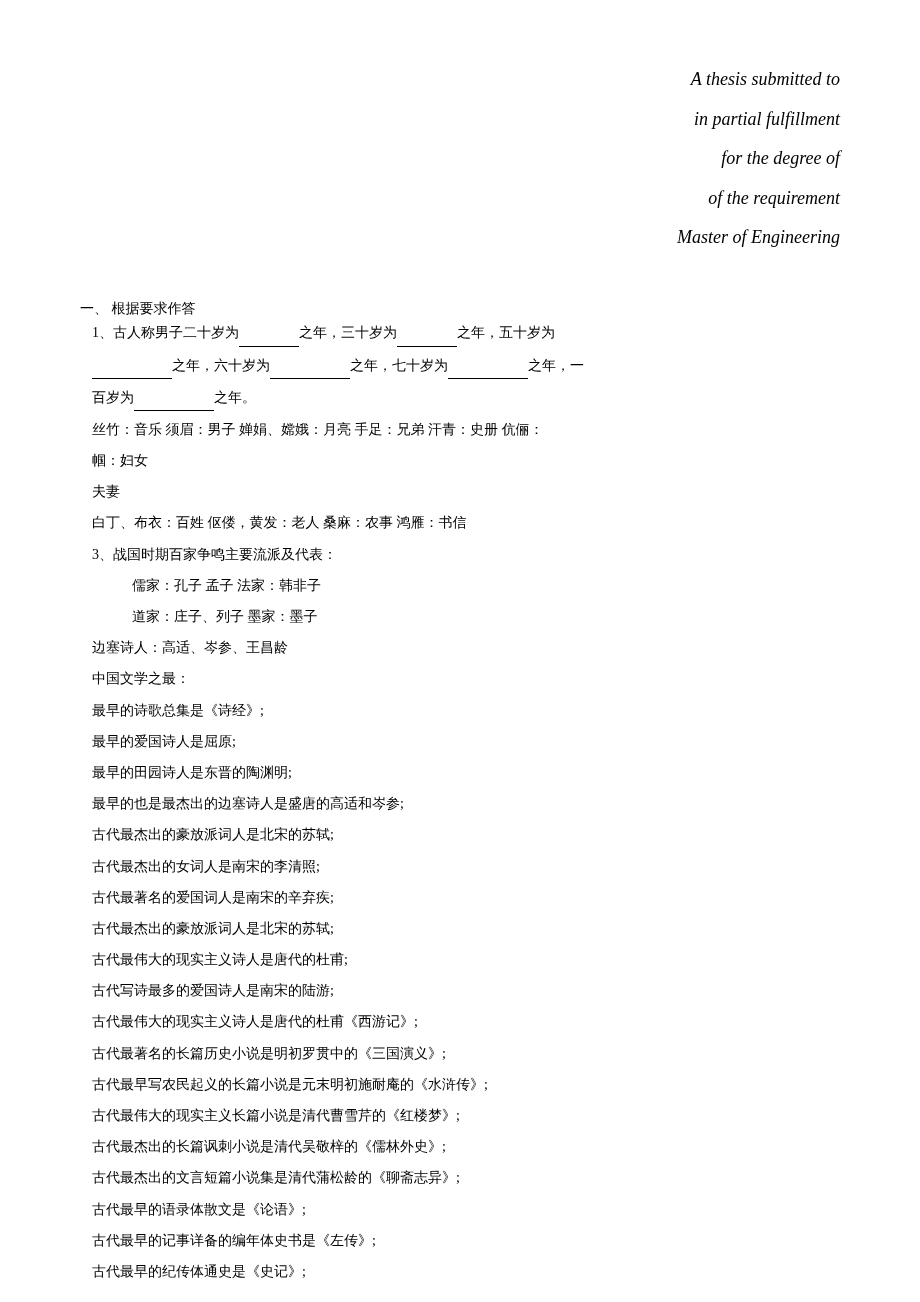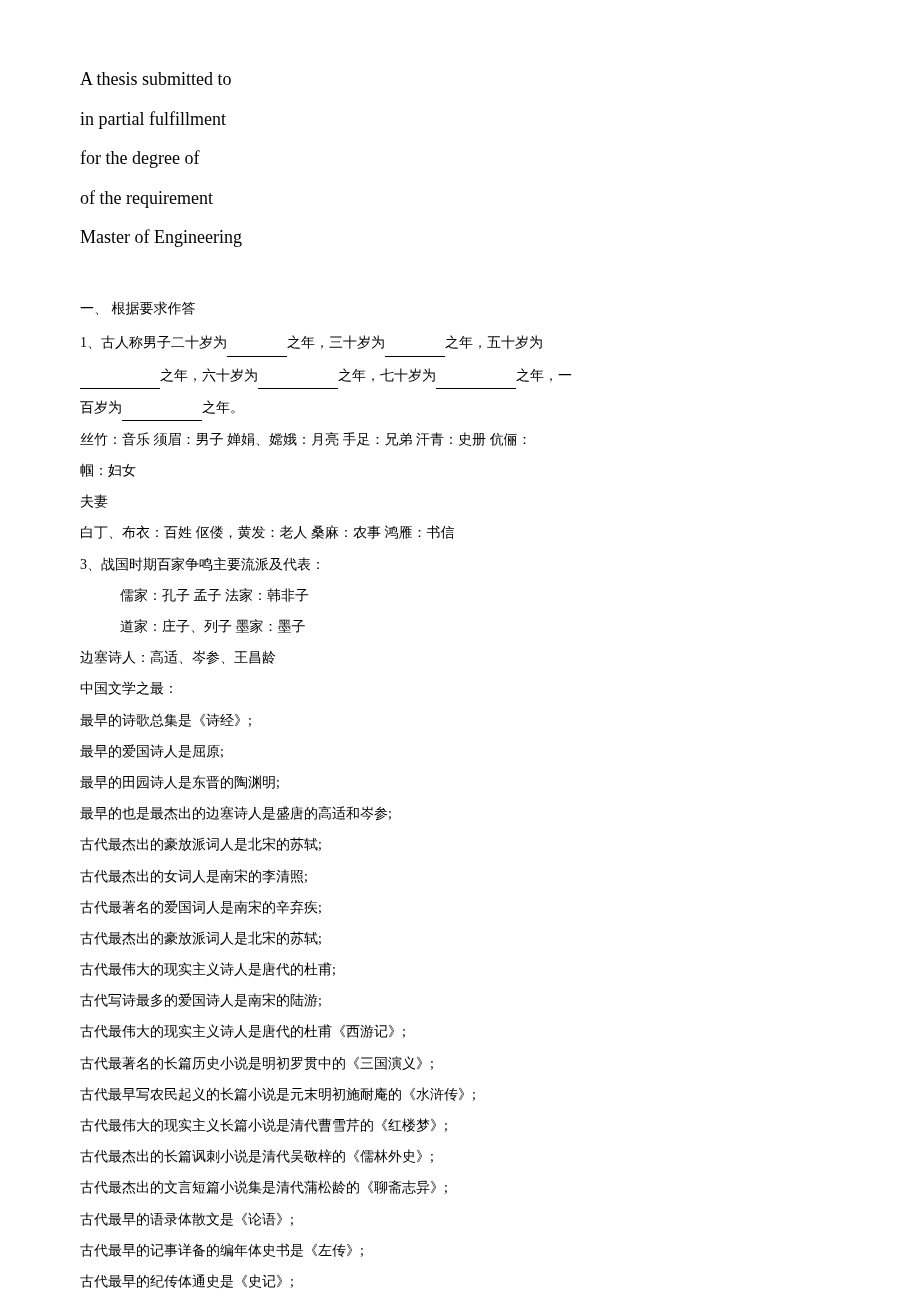--- a/index.html
+++ b/index.html
@@ -11,39 +11,40 @@
       background: #ffffff;
       font-family: "SimSun", "宋体", serif;
       font-size: 14px;
       color: #000000;
       width: 920px;
       min-height: 1302px;
       padding: 60px 80px;
       line-height: 1.6;
     }
     .header-section {
-      text-align: left;
+      text-align: right;
       margin-bottom: 40px;
+      font-style: italic;
     }
     .header-section p {
       font-size: 18px;
       font-family: "Times New Roman", serif;
       line-height: 2.2;
     }
     .content-section {
       margin-top: 30px;
     }
     .section-title {
       font-size: 14px;
-      margin-bottom: 10px;
     }
     .item {
       margin-bottom: 6px;
       font-size: 14px;
       line-height: 1.8;
+      margin-left: 12px;
     }
     .underline-blank {
       display: inline-block;
       border-bottom: 1px solid #000;
       min-width: 60px;
     }
     .sub-item {
       padding-left: 40px;
       line-height: 1.8;
     }

